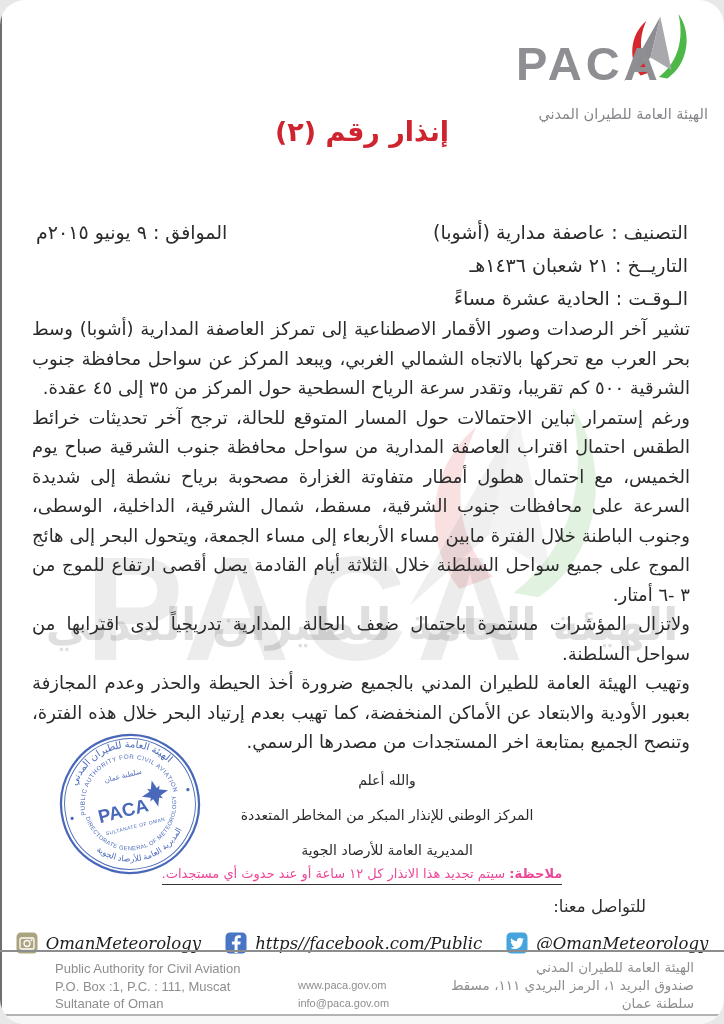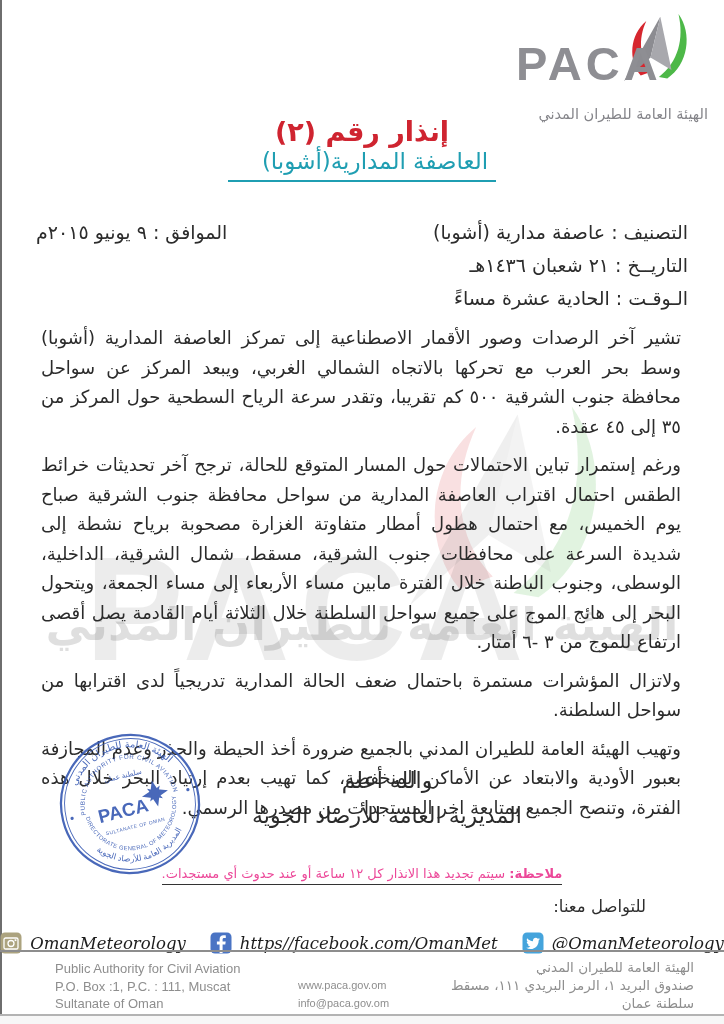--- a/index.html
+++ b/index.html
@@ -1,19 +1,19 @@
 <!DOCTYPE html>
 <html><head>
 <meta charset="utf-8">
 <style>
   html,body{margin:0;padding:0;background:#e8e8e8;}
   .page{
     position:relative;width:724px;height:1024px;background:#ffffff;
     margin:0 auto;overflow:hidden;
-    font-family:"DejaVu Sans",sans-serif;color:#2e2e2e;
+    font-family:"DejaVu Sans",sans-serif;color:#2e2e2e;border-radius:25px;
   }
   .edge-left{position:absolute;left:0;top:0;width:2px;height:1015px;background:#6e6e6e;}
   .edge-bottom{position:absolute;left:0;top:1014px;width:724px;height:2px;background:#b3b3b3;}
   .below-strip{position:absolute;left:0;top:1016px;width:724px;height:8px;background:#f7f7f7;}
 
   
   .logo{position:absolute;top:14px;right:16px;width:192px;height:108px;}
   .logo-art{position:absolute;right:2px;top:0;width:104px;height:70px;}
   .logo-word{position:absolute;left:0;top:26px;font-size:47px;font-weight:bold;
     color:#8e8e93;letter-spacing:4px;font-family:"Liberation Sans",sans-serif;line-height:1;}
@@ -28,38 +28,38 @@
 
   
   .meta{position:absolute;top:216px;left:36px;right:36px;direction:rtl;
     font-size:19px;line-height:33px;color:#2c2c2c;}
   .meta-row1{display:flex;justify-content:space-between;}
   .meta-line{white-space:nowrap;}
 
   
   .body-text{position:absolute;top:314px;left:32px;right:34px;direction:rtl;
     text-align:justify;font-size:18px;line-height:29.5px;color:#2b2b2b;z-index:3;}
-  .body-text p{margin:9px;}
+  .body-text p{margin:0;}
 
   
   .watermark{position:absolute;top:430px;left:40px;right:40px;height:270px;z-index:1;pointer-events:none;}
   .wm-art{position:absolute;right:50px;top:-55px;width:270px;height:270px;}
   .wm-word{position:absolute;left:45px;top:105px;font-size:148px;font-weight:bold;line-height:1;
     letter-spacing:10px;color:#000;opacity:0.07;font-family:"Liberation Sans",sans-serif;}
   .wm-ar{position:absolute;left:0;right:0;top:168px;text-align:center;direction:rtl;
     font-size:45px;font-weight:bold;color:#000;opacity:0.12;white-space:nowrap;}
 
   
   .stamp{position:absolute;left:58px;top:732px;width:144px;height:144px;
     transform:rotate(-14deg);opacity:0.92;z-index:4;}
   .stamp text{fill:#3a5cb4;font-family:"Liberation Sans",sans-serif;}
 
   
   .signature{position:absolute;top:763px;left:137px;width:500px;text-align:center;
-    direction:rtl;font-size:22px;line-height:35px;color:#2b2b2b;z-index:3;}
+    direction:rtl;font-size:14px;line-height:35px;color:#2b2b2b;z-index:3;}
 
   .note{position:absolute;top:866px;left:0;width:100%;text-align:center;direction:rtl;
     font-size:13px;color:#ec4899;z-index:3;}
   .note-inner{display:inline-block;border-bottom:1.6px solid #333;padding-bottom:3px;}
   .note-label{font-weight:bold;}
 
   .contact-label{position:absolute;top:897px;right:78px;direction:rtl;
     font-size:16.5px;color:#2d2d2d;}
 
   .social{position:absolute;top:916px;left:40px;right:40px;display:flex;
@@ -89,23 +89,20 @@
       <path d="M46,88 C28,66 30,30 54,10 C42,36 44,64 62,82 Z" fill="#d6262e"></path>
       <path d="M84,92 C114,72 120,28 100,0 C108,36 100,68 72,90 Z" fill="#4db848"></path>
       <path d="M22,96 L74,4 L60,62 Z" fill="#8c8c91"></path>
       <path d="M74,4 L90,80 L60,62 Z" fill="#a8a8ad"></path>
     </svg>
     <div class="logo-word">PACA</div>
     <div class="logo-ar" lang="ar">الهيئة العامة للطيران المدني</div>
   </div>
 
   <div class="title" lang="ar">إنذار رقم (٢)</div>
-  <div class="subtitle-wrap">
-    <span class="subtitle" lang="ar">العاصفة المدارية(أشوبا)</span>
-  </div>
 
   <div class="meta">
     <div class="meta-row1">
       <span class="meta-line" lang="ar">التصنيف : عاصفة مدارية (أشوبا)</span>
       <span class="meta-line" lang="ar">الموافق : ٩ يونيو ٢٠١٥م</span>
     </div>
     <div class="meta-line" lang="ar">التاريــخ : ٢١ شعبان ١٤٣٦هـ</div>
     <div class="meta-line" lang="ar">الـوقـت : الحادية عشرة مساءً</div>
   </div>
 
@@ -146,20 +143,21 @@
       <polygon points="0,-13 3.5,-3.5 13,0 3.5,3.5 0,13 -3.5,3.5 -13,0 -3.5,-3.5" fill="#3a5cb4"></polygon>
       <polygon points="0,-9 2.4,-2.4 9,0 2.4,2.4 0,9 -2.4,2.4 -9,0 -2.4,-2.4" fill="#3a5cb4" transform="rotate(45)"></polygon>
     </g>
     <text x="70" y="94" font-size="4.8" text-anchor="middle" letter-spacing="0.5">SULTANATE OF OMAN</text>
     <text font-size="5.6" letter-spacing="0.4"><textPath href="#arcBotInner" startOffset="50%" text-anchor="middle">DIRECTORATE GENERAL OF METEOROLOGY</textPath></text>
     <text font-size="8"><textPath href="#arcBotOuter" startOffset="50%" text-anchor="middle">المديرية العامة للأرصاد الجوية</textPath></text>
   </svg>
 
   <div class="signature">
     <div lang="ar">والله أعلم</div>
+    <div lang="ar">المركز الوطني للإنذار المبكر من المخاطر المتعددة</div>
     <div lang="ar">المديرية العامة للأرصاد الجوية</div>
   </div>
 
   <div class="note">
     <span class="note-inner">
       <span class="note-label" lang="ar">ملاحظة:</span><span lang="ar"> سيتم تجديد هذا الانذار كل ١٢ ساعة أو عند حدوث أي مستجدات.</span>
     </span>
   </div>
 
   <div class="contact-label" lang="ar">للتواصل معنا:</div>
@@ -172,21 +170,21 @@
         <circle cx="11" cy="11.5" r="3" fill="none" stroke="#fff" stroke-width="1.3"></circle>
         <rect x="14.6" y="7.3" width="1.8" height="1.8" fill="#fff"></rect>
       </svg>
       <span>OmanMeteorology</span>
     </span>
     <span class="social-item">
       <svg width="22" height="22" viewBox="0 0 22 22">
         <rect x="0.5" y="0.5" width="21" height="21" rx="4.5" fill="#4a74c4"></rect>
         <path d="M12.6 21 L12.6 12.6 L15.3 12.6 L15.7 9.6 L12.6 9.6 L12.6 7.6 C12.6 6.7 13 6.1 14.2 6.1 L15.8 6.1 L15.8 3.4 C15.5 3.36 14.5 3.3 13.5 3.3 C11.2 3.3 9.6 4.7 9.6 7.3 L9.6 9.6 L6.9 9.6 L6.9 12.6 L9.6 12.6 L9.6 21 Z" fill="#fff"></path>
       </svg>
-      <span>https//facebook.com/OmanMet</span>
+      <span>https//facebook.com/Public</span>
     </span>
     <span class="social-item">
       <svg width="22" height="22" viewBox="0 0 22 22">
         <rect x="0.5" y="0.5" width="21" height="21" rx="4.5" fill="#45a4dc"></rect>
         <path d="M18 7.1c-.5.23-1.05.38-1.6.45.58-.35 1.02-.9 1.23-1.55-.55.32-1.15.55-1.8.68A2.84 2.84 0 0 0 13.8 5.8c-1.57 0-2.84 1.27-2.84 2.84 0 .22.02.44.07.65-2.36-.12-4.46-1.25-5.86-2.97-.25.42-.39.9-.39 1.43 0 .98.5 1.85 1.26 2.36-.47-.02-.9-.14-1.29-.36v.04c0 1.37.98 2.52 2.28 2.78-.24.07-.49.1-.75.1-.18 0-.36-.02-.53-.05.36 1.13 1.41 1.95 2.65 1.97a5.7 5.7 0 0 1-3.52 1.21c-.23 0-.45-.01-.68-.04a8.03 8.03 0 0 0 4.35 1.28c5.22 0 8.07-4.32 8.07-8.07l-.01-.37c.56-.4 1.04-.9 1.39-1.5z" fill="#fff"></path>
       </svg>
       <span>@OmanMeteorology</span>
     </span>
   </div>
 

